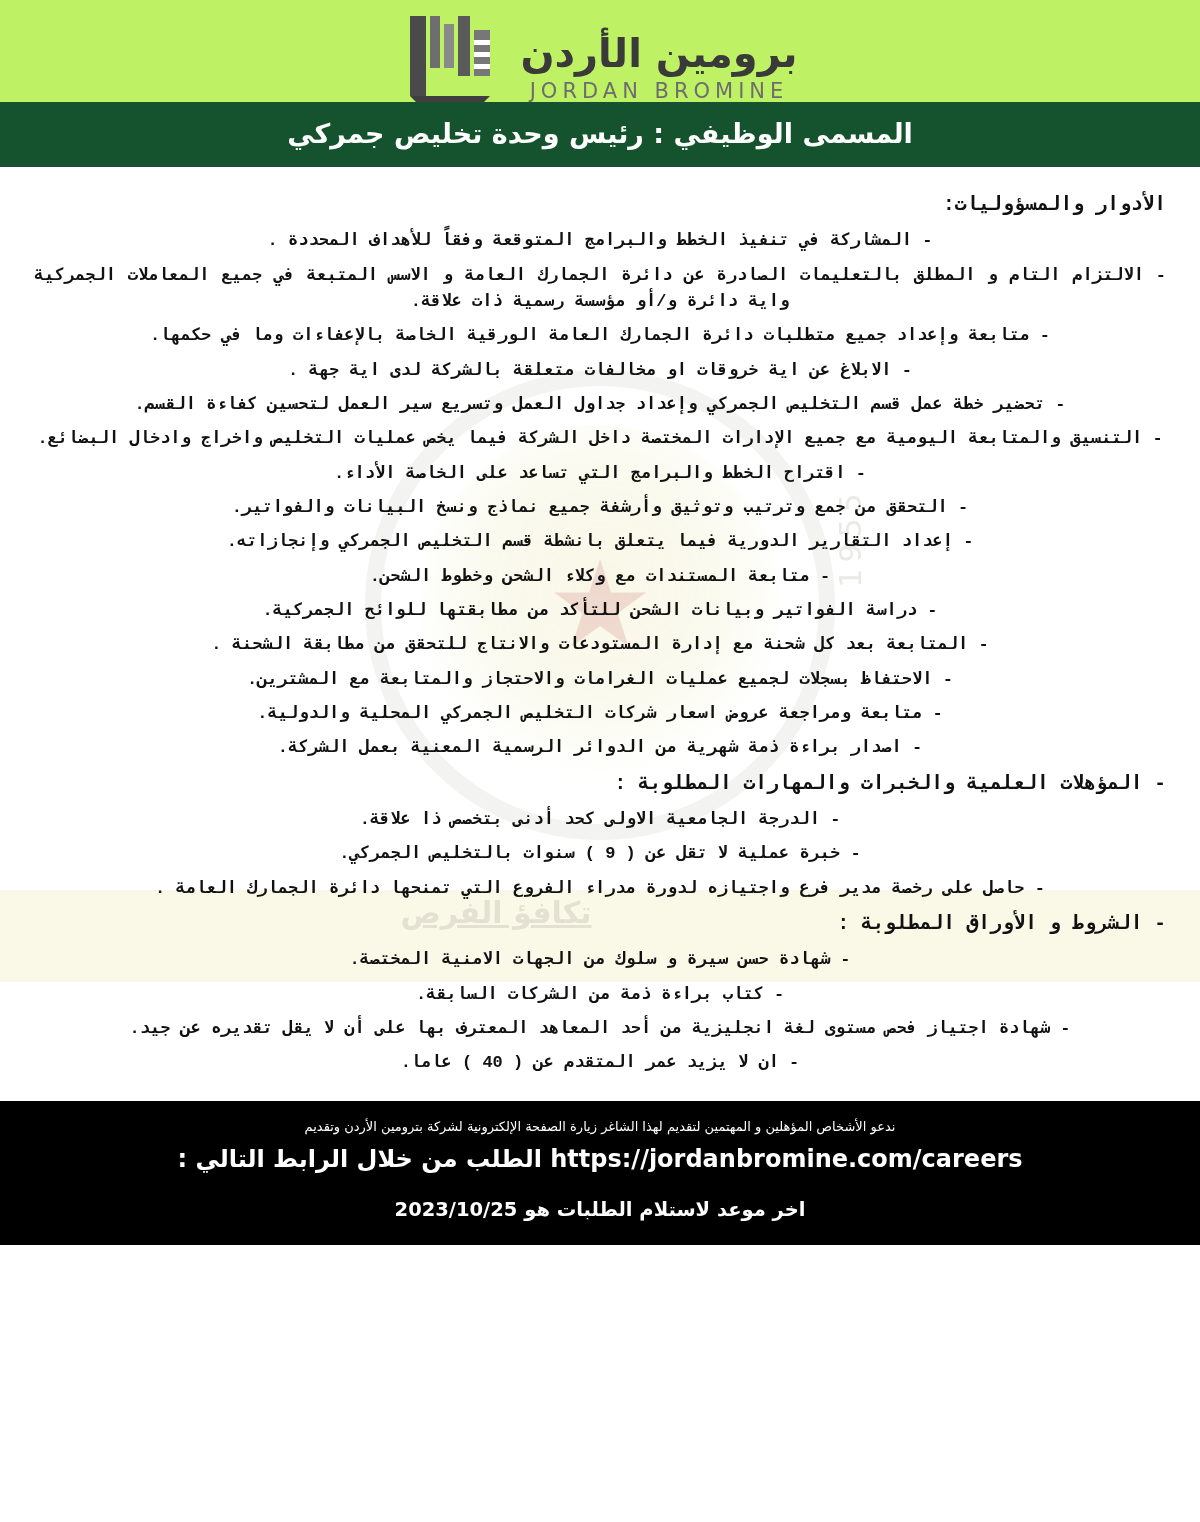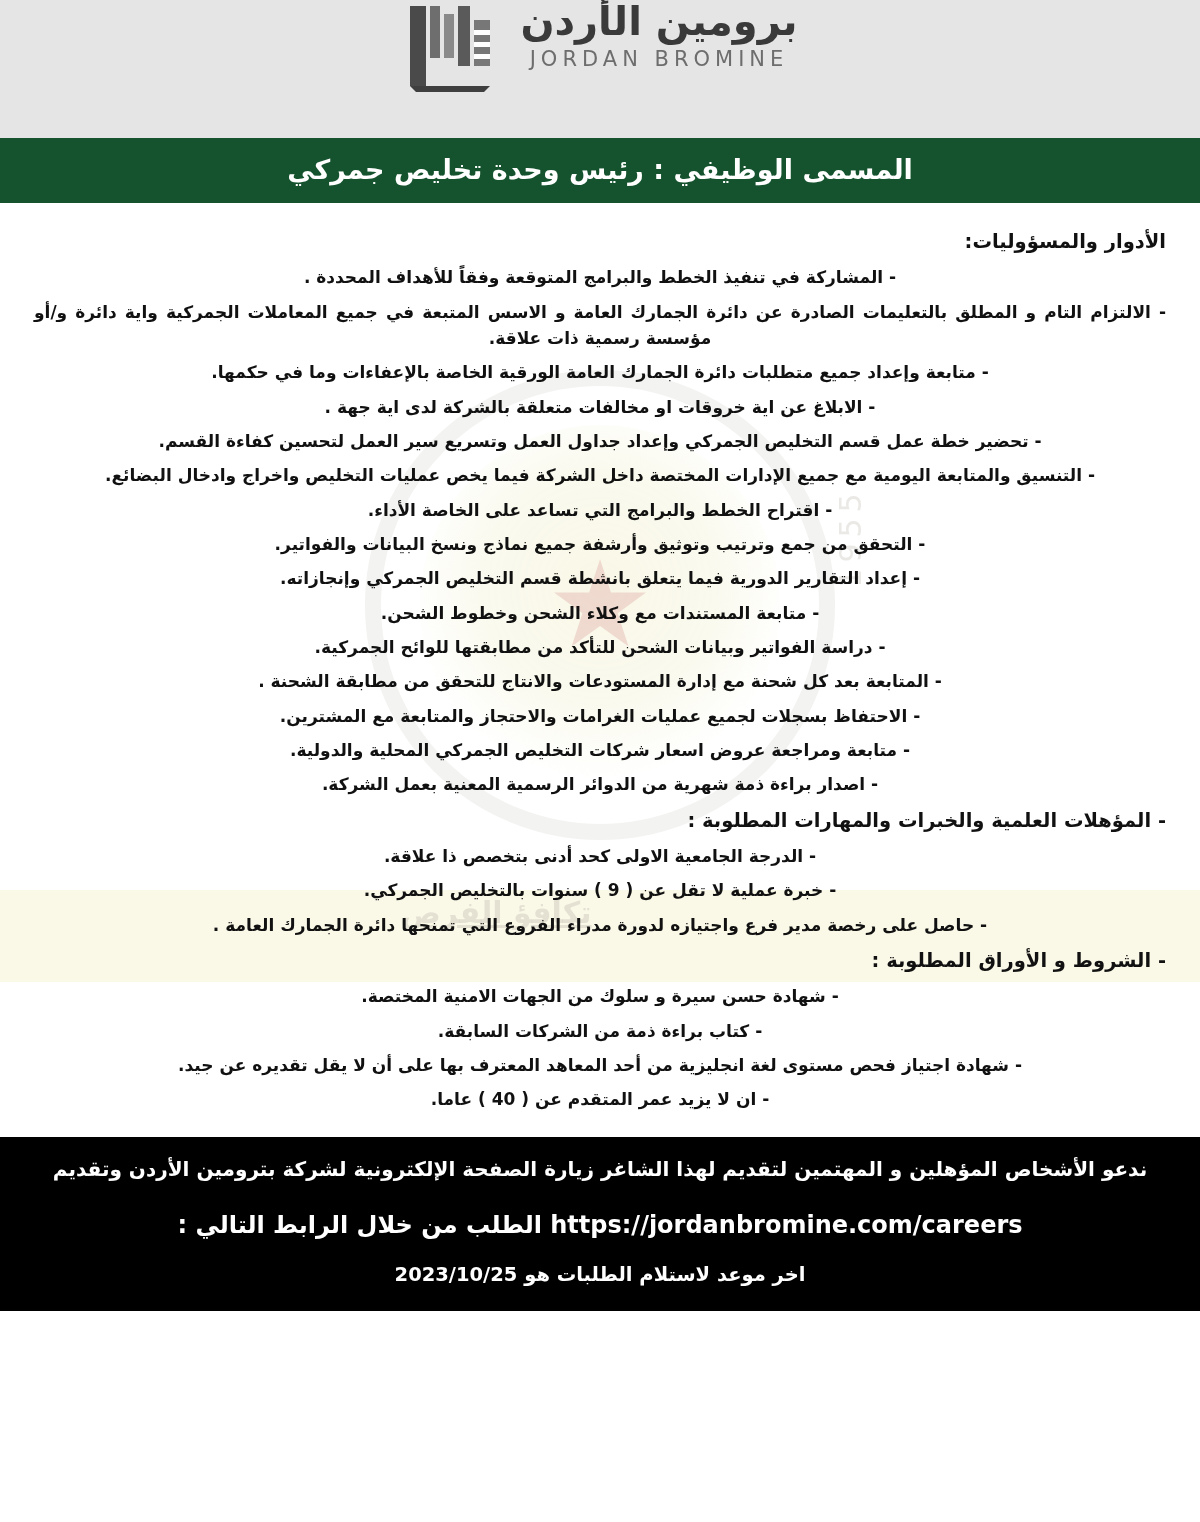--- a/index.html
+++ b/index.html
@@ -11,24 +11,24 @@
     width: 1200px;
     min-height: 1522px;
     font-family: "DejaVu Sans", "Liberation Sans", sans-serif;
     color: #111;
     position: relative;
     overflow: hidden;
   }
 
   
   .header {
-    height: 138px;
-    background: #e5e5e5;
+    height: 102px;
+    background: #bef264;
     display: flex;
-    align-items: flex-start;
+    align-items: flex-end;
     justify-content: center;
     gap: 22px;
     direction: rtl;
   }
   .logo-text {
     text-align: center;
     line-height: 1.05;
   }
   .logo-ar {
     font-size: 40px;
@@ -132,20 +132,21 @@
     letter-spacing: 6px;
   }
 
   
   .content {
     position: relative;
     z-index: 2;
     padding: 18px 34px 16px 34px;
     direction: rtl;
     text-align: right;
+    font-family: Liberation Mono, monospace;
   }
   .section-head {
     font-size: 19.5px;
     font-weight: 700;
     margin: 6px 0 8px 0;
     line-height: 1.5;
   }
   .line {
     font-size: 17px;
     font-weight: 700;
@@ -158,24 +159,24 @@
   
   .footer {
     background: #000000;
     color: #ffffff;
     text-align: center;
     padding: 16px 26px 20px;
     position: relative;
     z-index: 3;
   }
   .footer-line {
-    font-size: 20px;
-    font-weight: 700;
+    font-size: 13px;
+    font-weight: 400;
     line-height: 1.6;
-    margin-bottom: 20px;
+    margin-bottom: 2px;
   }
   .footer-link-row {
     font-size: 24px;
     font-weight: 700;
     line-height: 1.7;
     margin-bottom: 14px;
   }
   .footer-url {
     font-family: "DejaVu Sans", "Liberation Sans", sans-serif;
     direction: ltr;

